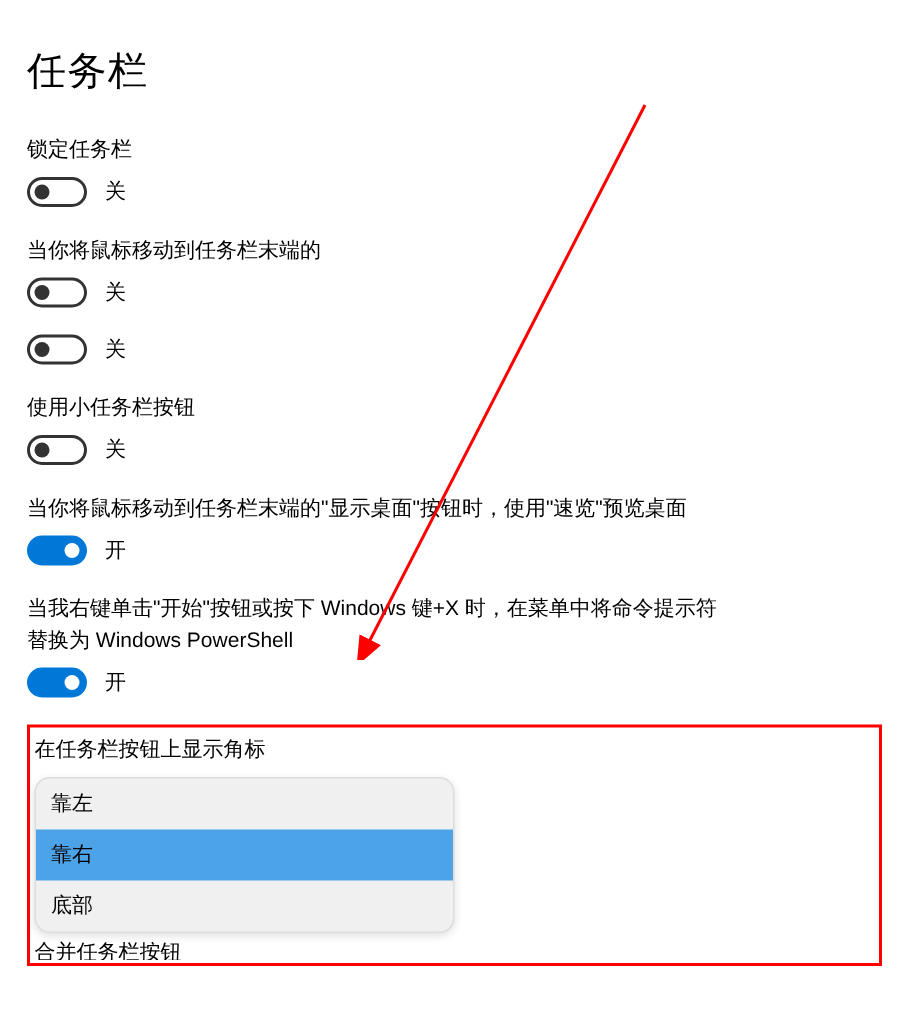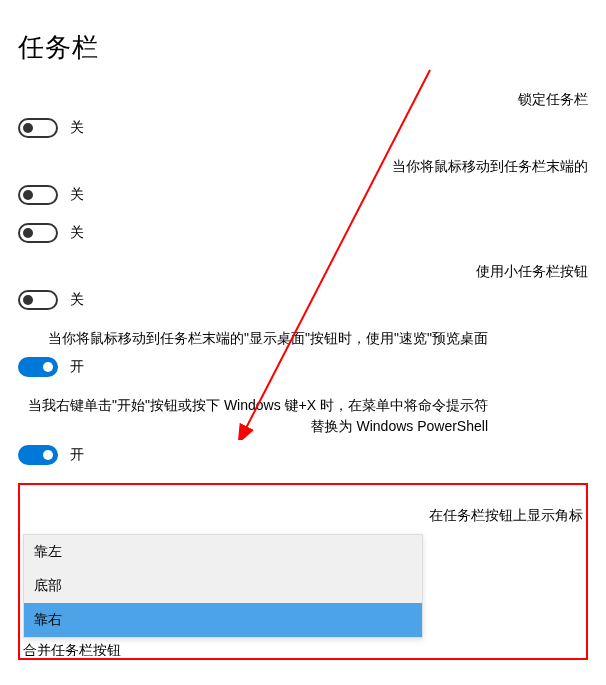--- a/index.html
+++ b/index.html
@@ -19,21 +19,20 @@
       letter-spacing: 1px;
       margin-top: 16px;
     }
     .setting-group {
       margin-bottom: 18px;
     }
     .setting-label {
       font-size: 14px;
       margin-bottom: 8px;
       line-height: 1.5;
-      text-align: right;
     }
     .toggle-row {
       display: flex;
       align-items: center;
       gap: 12px;
     }
     .toggle {
       width: 40px;
       height: 20px;
       border: 2px solid #333;
@@ -157,25 +156,25 @@
   <div class="setting-label" style="max-width:470px;">当我右键单击"开始"按钮或按下 Windows 键+X 时，在菜单中将命令提示符替换为 Windows PowerShell</div>
   <div class="toggle-row">
     <div class="toggle on">
         <div class="toggle-thumb"></div>
       </div>
     <span class="toggle-state">开</span>
   </div>
 </div>
 
 <div class="highlight-box">
-  <div class="setting-label" style="margin-bottom:4px;margin-top:16px;">在任务栏按钮上显示角标</div>
-  <div class="dropdown-open" style="width:400px;">
+  <div class="setting-label" style="margin-bottom:4px;">在任务栏按钮上显示角标</div>
+  <div class="dropdown-open" style="width:280px;border-radius:10px;">
     <div class="dropdown-option">靠左</div>
+    <div class="dropdown-option selected">靠右</div>
     <div class="dropdown-option">底部</div>
-    <div class="dropdown-option selected">靠右</div>
   </div>
   <div class="partial-cut">合并任务栏按钮</div>
 </div>
 
 <svg class="arrow-svg" width="220" height="380">
   <defs>
     <marker id="arrowhead" markerWidth="10" markerHeight="8" refX="2" refY="4" orient="auto">
       <polygon points="0 0, 10 4, 0 8" fill="#ff0000"></polygon>
     </marker>
   </defs>

